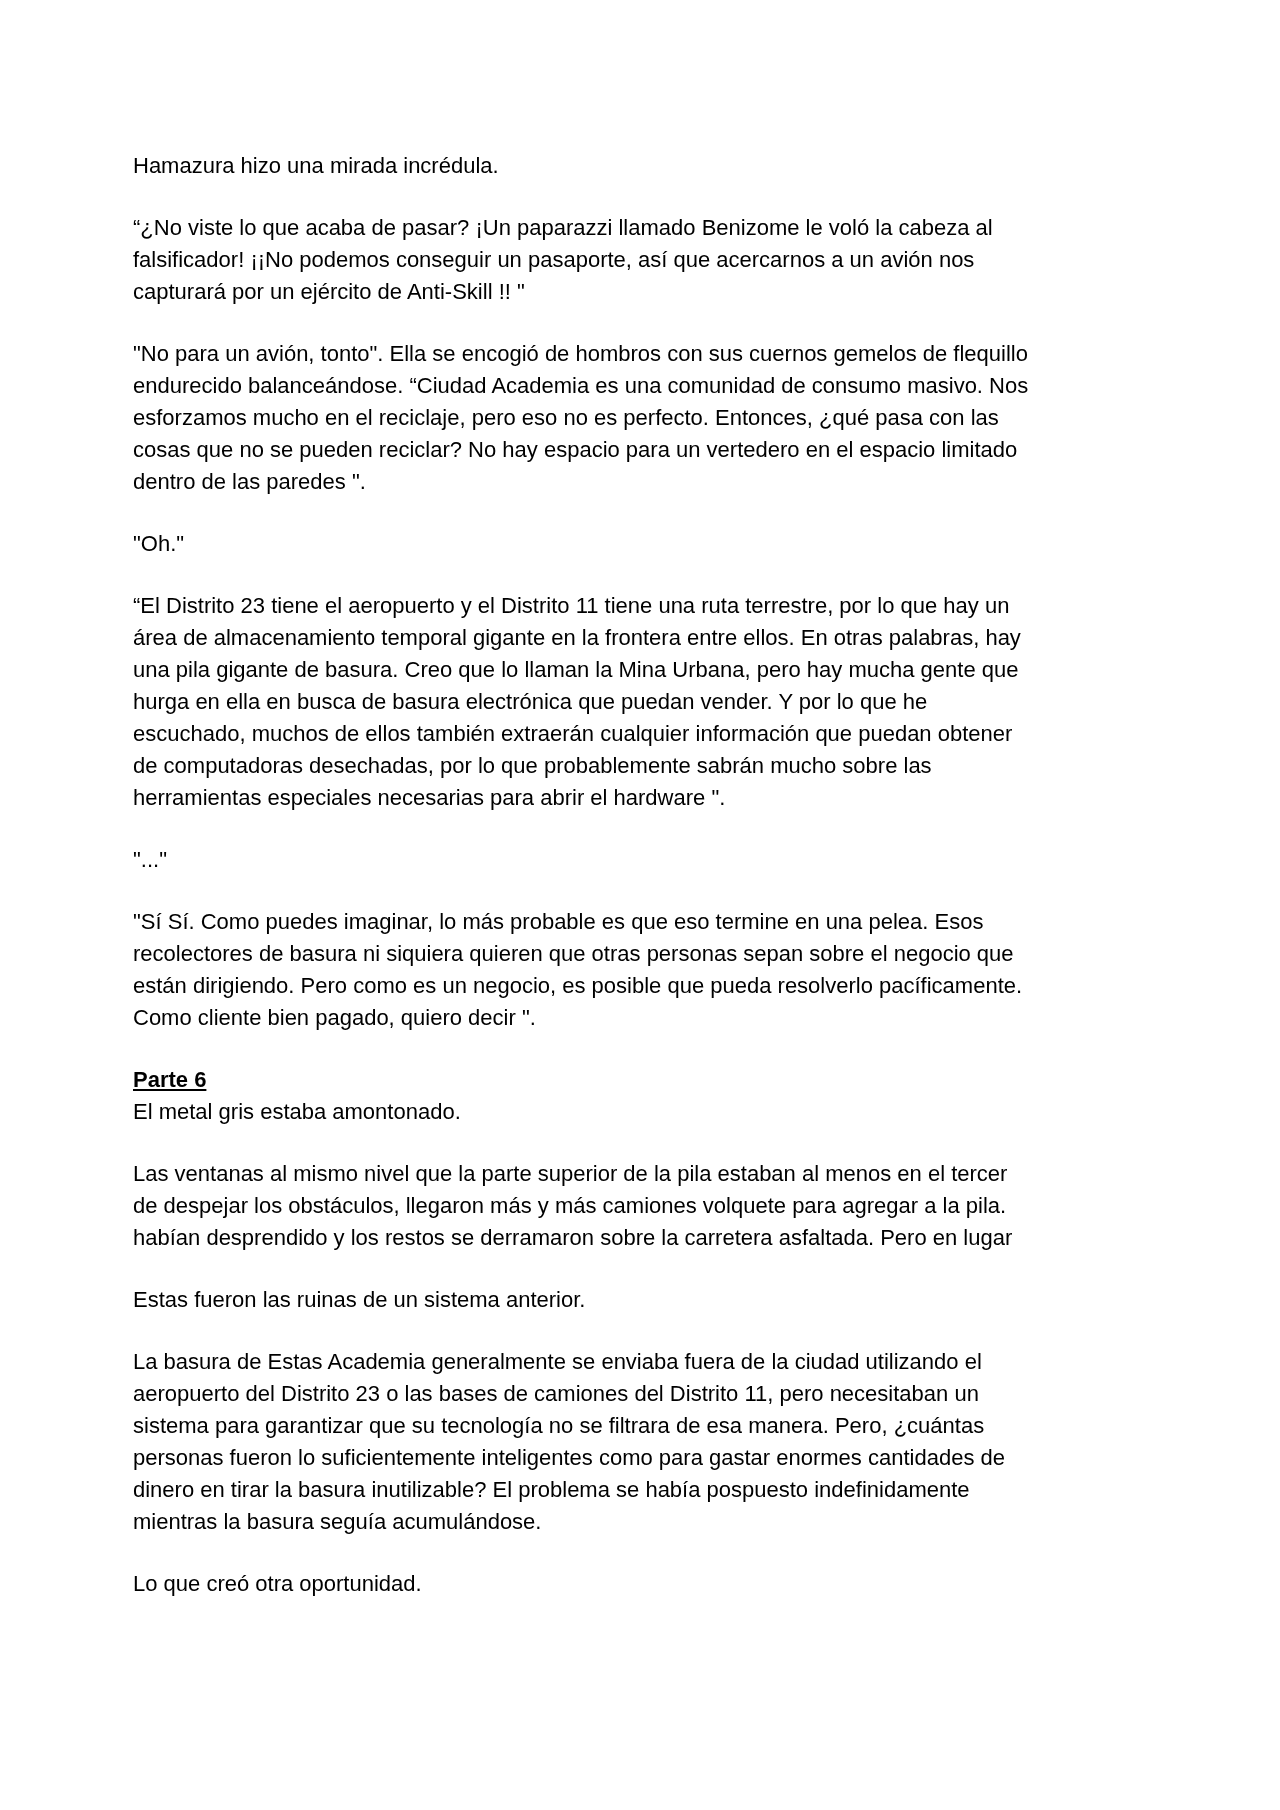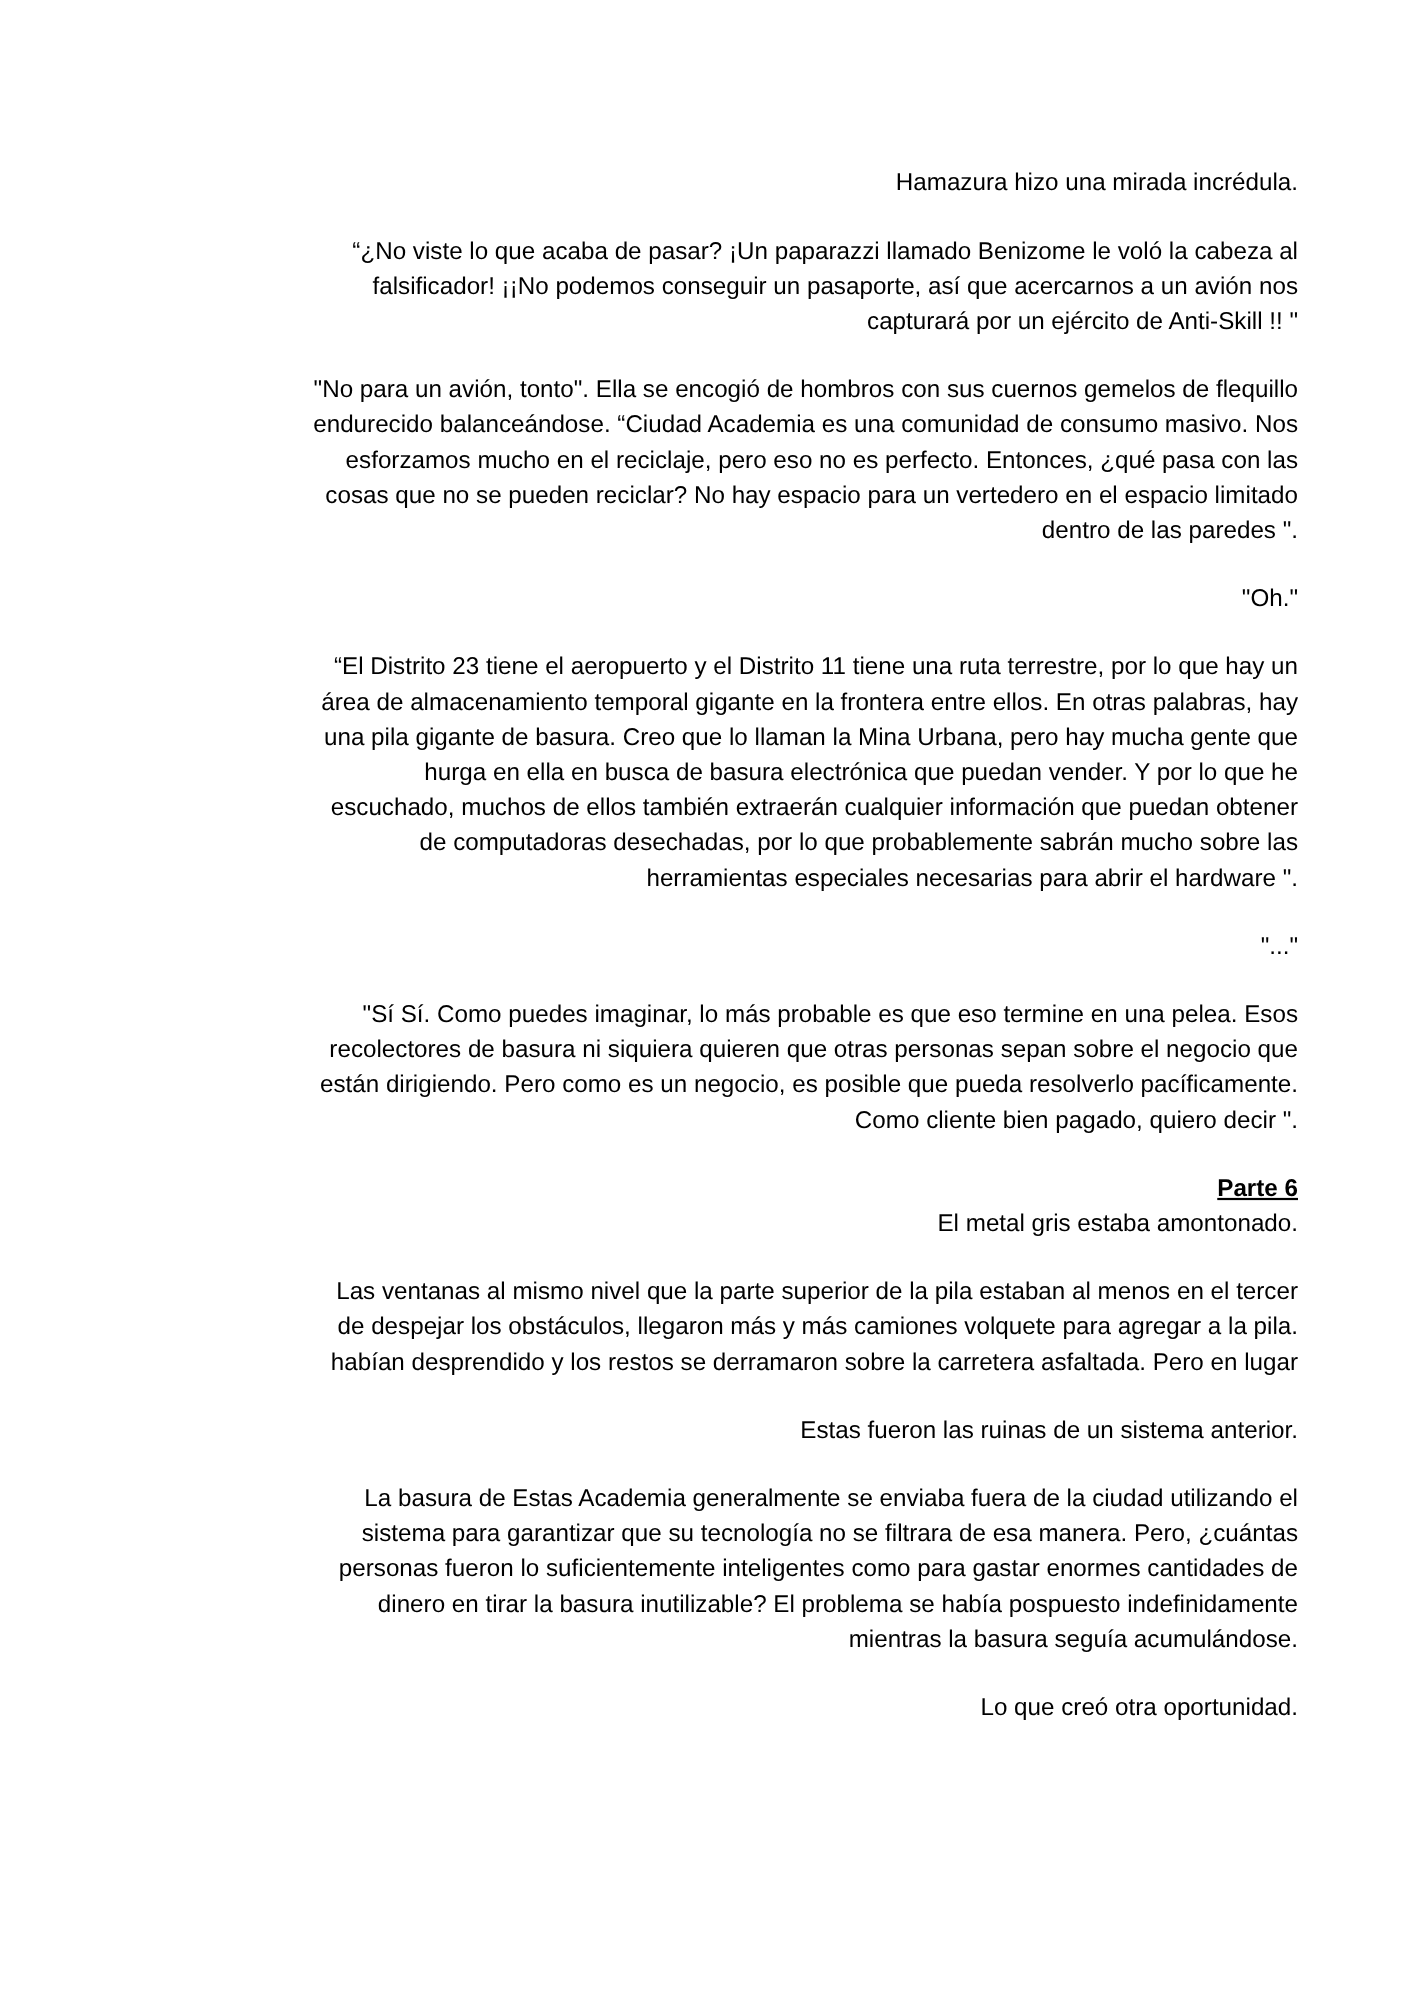--- a/index.html
+++ b/index.html
@@ -12,21 +12,20 @@
     height: 1810px;
     overflow: hidden;
     font-family: "Liberation Sans", sans-serif;
   }
   .page {
     position: relative;
     width: 1280px;
     height: 1808px;
     background: #ffffff;
     color: #000000;
-    text-align: right;
   }
   .content {
     position: absolute;
     top: 150px;
     left: 133px;
     right: 100px;
     font-size: 22px;
     line-height: 32px;
     color: #000000;
   }
@@ -95,20 +94,21 @@
       <div class="para">
         <div class="line">Las ventanas al mismo nivel que la parte superior de la pila estaban al menos en el tercer</div>
         <div class="line">de despejar los obstáculos, llegaron más y más camiones volquete para agregar a la pila.</div>
         <div class="line">habían desprendido y los restos se derramaron sobre la carretera asfaltada. Pero en lugar</div>
       </div>
       <div class="para">
         <div class="line">Estas fueron las ruinas de un sistema anterior.</div>
       </div>
       <div class="para">
         <div class="line">La basura de Estas Academia generalmente se enviaba fuera de la ciudad utilizando el</div>
+        <div class="line">aeropuerto del Distrito 23 o las bases de camiones del Distrito 11, pero necesitaban un</div>
         <div class="line">sistema para garantizar que su tecnología no se filtrara de esa manera. Pero, ¿cuántas</div>
         <div class="line">personas fueron lo suficientemente inteligentes como para gastar enormes cantidades de</div>
         <div class="line">dinero en tirar la basura inutilizable? El problema se había pospuesto indefinidamente</div>
         <div class="line">mientras la basura seguía acumulándose.</div>
       </div>
       <div class="para">
         <div class="line">Lo que creó otra oportunidad.</div>
       </div>
     </div>
 </div>

